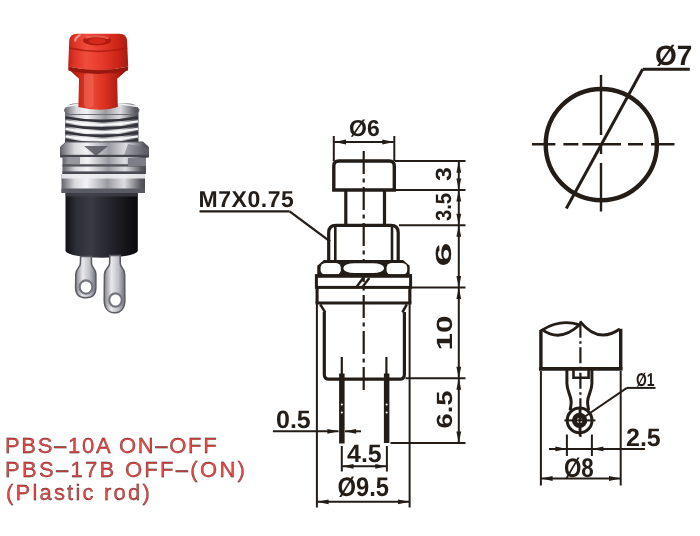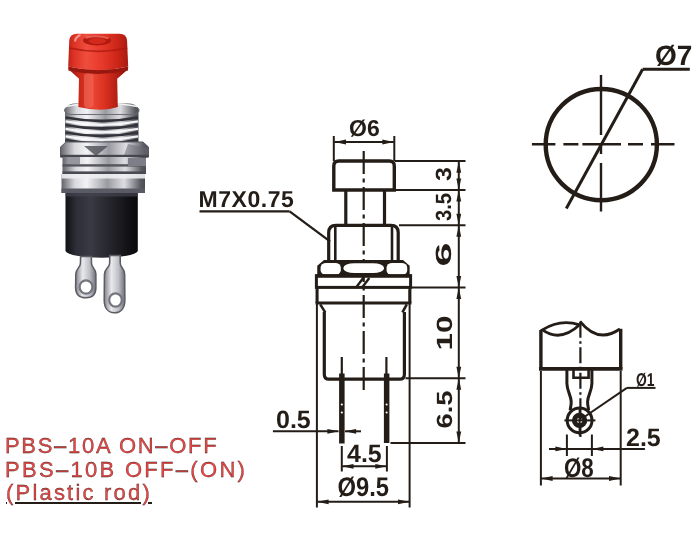--- a/index.html
+++ b/index.html
@@ -254,15 +254,15 @@
  <text x="347" y="462" font-size="25">4.5</text>
  <text x="337.5" y="496" font-size="27" textLength="51.5" lengthAdjust="spacingAndGlyphs">Ø9.5</text>
  <text x="655" y="64.5" font-size="28">Ø7</text>
  <text x="636" y="386" font-size="18.5" textLength="18.5" lengthAdjust="spacingAndGlyphs">Ø1</text>
  <text x="626" y="446" font-size="25">2.5</text>
  <text x="564" y="476.5" font-size="27" textLength="29.8" lengthAdjust="spacingAndGlyphs">Ø8</text>
 </g>
 </svg>
 
 <div class="t1" style="top:434.5px;letter-spacing:1.7px;">PBS–10A ON–OFF</div>
-<div class="t1" style="top:458.7px;letter-spacing:2.3px;">PBS–10B OFF–(ON)</div>
-<div class="t1" style="top:482px;letter-spacing:2.2px;left:6px;text-decoration:underline;">(Plastic rod)</div>
+<div class="t1" style="top:458.7px;letter-spacing:2.3px;">PBS–17B OFF–(ON)</div>
+<div class="t1" style="top:482px;letter-spacing:2.2px;left:6px;">(Plastic rod)</div>
 </div>
 
 </body></html>

